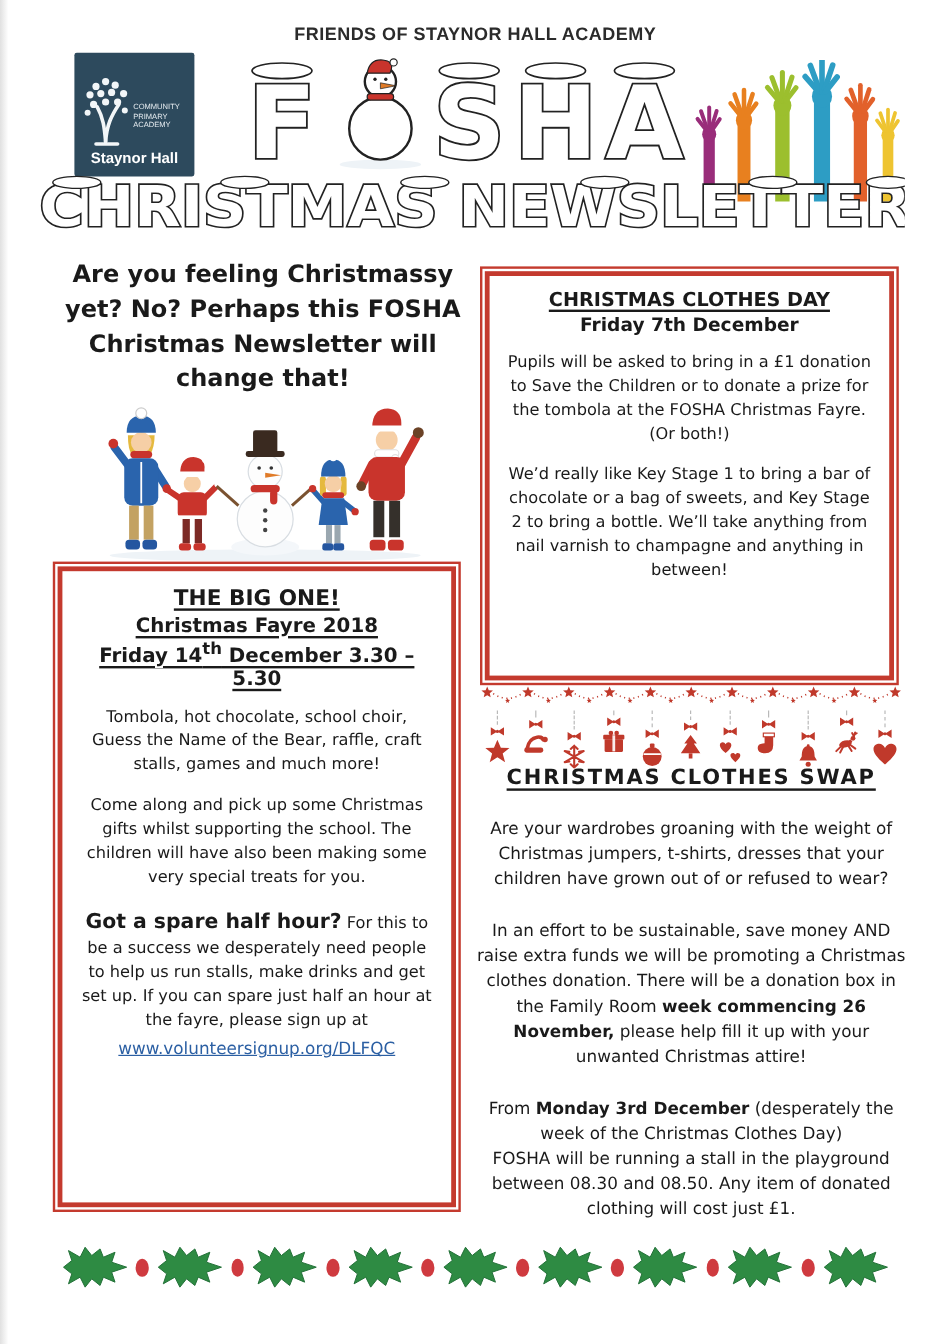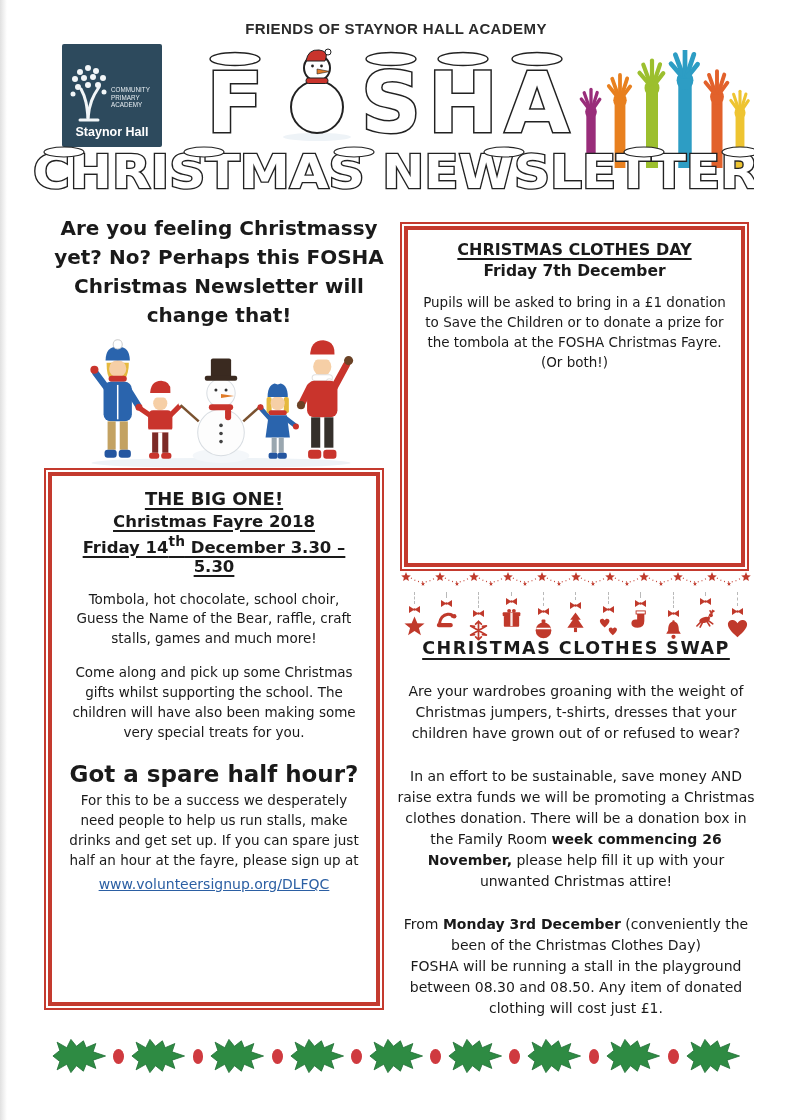--- a/index.html
+++ b/index.html
@@ -38,21 +38,21 @@
   .clothes-day{left:404px;top:226px;width:341px;height:341px;padding:6px 12px;}
 
   .box-title{font-weight:bold;text-decoration:underline;text-underline-offset:3px;
         text-decoration-thickness:1.5px;}
   .t18{font-size:18px;margin:4px 0 3px;}
   .t17{font-size:16.5px;margin:2px 0;}
   .t16{font-size:16px;margin:4px 0 2px;}
   .subtitle-bold{font-weight:bold;font-size:15.5px;margin:3px 0 10px;}
   .body-p{font-size:13.5px;line-height:1.48;margin:13px 0;}
   .big-one .body-p{margin:14px 0;}
-  .spare-bold{font-weight:bold;font-size:23px;}
+  .spare-bold{font-weight:bold;font-size:17px;}
   a.doc-link{color:var(--link_blue,#2b5fa3);text-decoration:underline;}
   .link-block{display:block;margin-top:3px;font-size:14px;}
 
   
   .garland{left:400px;top:570px;width:352px;height:70px;}
   .swag-svg{display:block;width:352px;height:22px;}
   .orn-row{display:flex;justify-content:space-between;align-items:flex-start;width:352px;}
   .orn{display:flex;flex-direction:column;align-items:center;width:28px;}
   .orn-string{width:0;border-left:1px dashed #b9b9b9;}
   .orn-icon{width:23px;height:23px;color:var(--accent_red,#c0392b);}
@@ -283,20 +283,21 @@
     <p class="body-p">Tombola, hot chocolate, school choir, Guess the Name of the Bear, raffle, craft stalls, games and much more!</p>
     <p class="body-p">Come along and pick up some Christmas gifts whilst supporting the school. The children will have also been making some very special treats for you.</p>
     <p class="body-p"><span class="spare-bold">Got a spare half hour?</span><span> For this to be a success we desperately need people to help us run stalls, make drinks and get set up. If you can spare just half an hour at the fayre, please sign up at</span>
       <a class="doc-link link-block" href="#">www.volunteersignup.org/DLFQC</a></p>
   </div>
 
   <div class="abs red-box clothes-day">
     <div class="box-title t16">CHRISTMAS CLOTHES DAY</div>
     <div class="subtitle-bold">Friday 7th December</div>
     <p class="body-p">Pupils will be asked to bring in a £1 donation to Save the Children or to donate a prize for the tombola at the FOSHA Christmas Fayre. (Or both!)</p>
+    <p class="body-p">We’d really like Key Stage 1 to bring a bar of chocolate or a bag of sweets, and Key Stage 2 to bring a bottle. We’ll take anything from nail varnish to champagne and anything in between!</p>
   </div>
 
   <div class="abs garland">
     <svg id="swag-svg" class="swag-svg" viewBox="0 0 352 22">
         <polygon points="6.0,2.0 7.3,5.2 10.8,5.5 8.1,7.7 8.9,11.0 6.0,9.3 3.1,11.0 3.9,7.7 1.2,5.5 4.7,5.2 " fill="var(--accent_red)"></polygon>
         <path d="M11.0,8 Q23.0,16 35.0,8" fill="none" stroke="var(--accent_red)" stroke-width="1.3" stroke-dasharray="0.9 3"></path>
         <polygon points="23.0,11.8 23.6,13.2 25.1,13.3 23.9,14.3 24.3,15.8 23.0,15.0 21.7,15.8 22.1,14.3 20.9,13.3 22.4,13.2 " fill="var(--accent_red)"></polygon>
         <polygon points="40.0,2.0 41.3,5.2 44.8,5.5 42.1,7.7 42.9,11.0 40.0,9.3 37.1,11.0 37.9,7.7 35.2,5.5 38.7,5.2 " fill="var(--accent_red)"></polygon>
         <path d="M45.0,8 Q57.0,16 69.0,8" fill="none" stroke="var(--accent_red)" stroke-width="1.3" stroke-dasharray="0.9 3"></path>
         <polygon points="57.0,11.8 57.6,13.2 59.1,13.3 57.9,14.3 58.3,15.8 57.0,15.0 55.7,15.8 56.1,14.3 54.9,13.3 56.4,13.2 " fill="var(--accent_red)"></polygon>
@@ -457,21 +458,21 @@
             <path d="M12,21 C5,15 2,11 2,7.5 C2,4.5 4.5,3 7,3 C9,3 11,4.5 12,6.5 C13,4.5 15,3 17,3 C19.5,3 22,4.5 22,7.5 C22,11 19,15 12,21 Z"></path>
           </svg>
         </div>
       </div>
   </div>
 
   <div class="abs swap-title">CHRISTMAS CLOTHES SWAP</div>
   <div class="abs swap-body">
     <p class="body-p">Are your wardrobes groaning with the weight of Christmas jumpers, t-shirts, dresses that your children have grown out of or refused to wear?</p>
     <p class="body-p"><span>In an effort to be sustainable, save money AND raise extra funds we will be promoting a Christmas clothes donation. There will be a donation box in the Family Room </span><span class="b">week commencing 26 November,</span><span> please help fill it up with your unwanted Christmas attire!</span></p>
-    <p class="body-p"><span>From </span><span class="b">Monday 3rd December</span><span> (conveniently the been of the Christmas Clothes Day)</span><br><span>FOSHA will be running a stall in the playground between 08.30 and 08.50. Any item of donated clothing will cost just £1.</span></p>
+    <p class="body-p"><span>From </span><span class="b">Monday 3rd December</span><span> (desperately the week of the Christmas Clothes Day)</span><br><span>FOSHA will be running a stall in the playground between 08.30 and 08.50. Any item of donated clothing will cost just £1.</span></p>
   </div>
 
   <div id="holly-row" class="abs holly-row">
       <svg class="holly-leaf" width="60" height="36" viewBox="0 0 40 26">
         <polygon fill="var(--holly_green)" stroke="#237038" stroke-width=".6" points="1,13 6,9 4,3 11,7 14,1 18,6 23,2 25,7 32,4 30,10 39,13 30,16 32,22 25,19 23,24 18,20 14,25 11,19 4,23 6,17"></polygon>
       </svg>
       <div class="berry"></div>
       <svg class="holly-leaf" width="60" height="36" viewBox="0 0 40 26">
         <polygon fill="var(--holly_green)" stroke="#237038" stroke-width=".6" points="1,13 6,9 4,3 11,7 14,1 18,6 23,2 25,7 32,4 30,10 39,13 30,16 32,22 25,19 23,24 18,20 14,25 11,19 4,23 6,17"></polygon>
       </svg>

